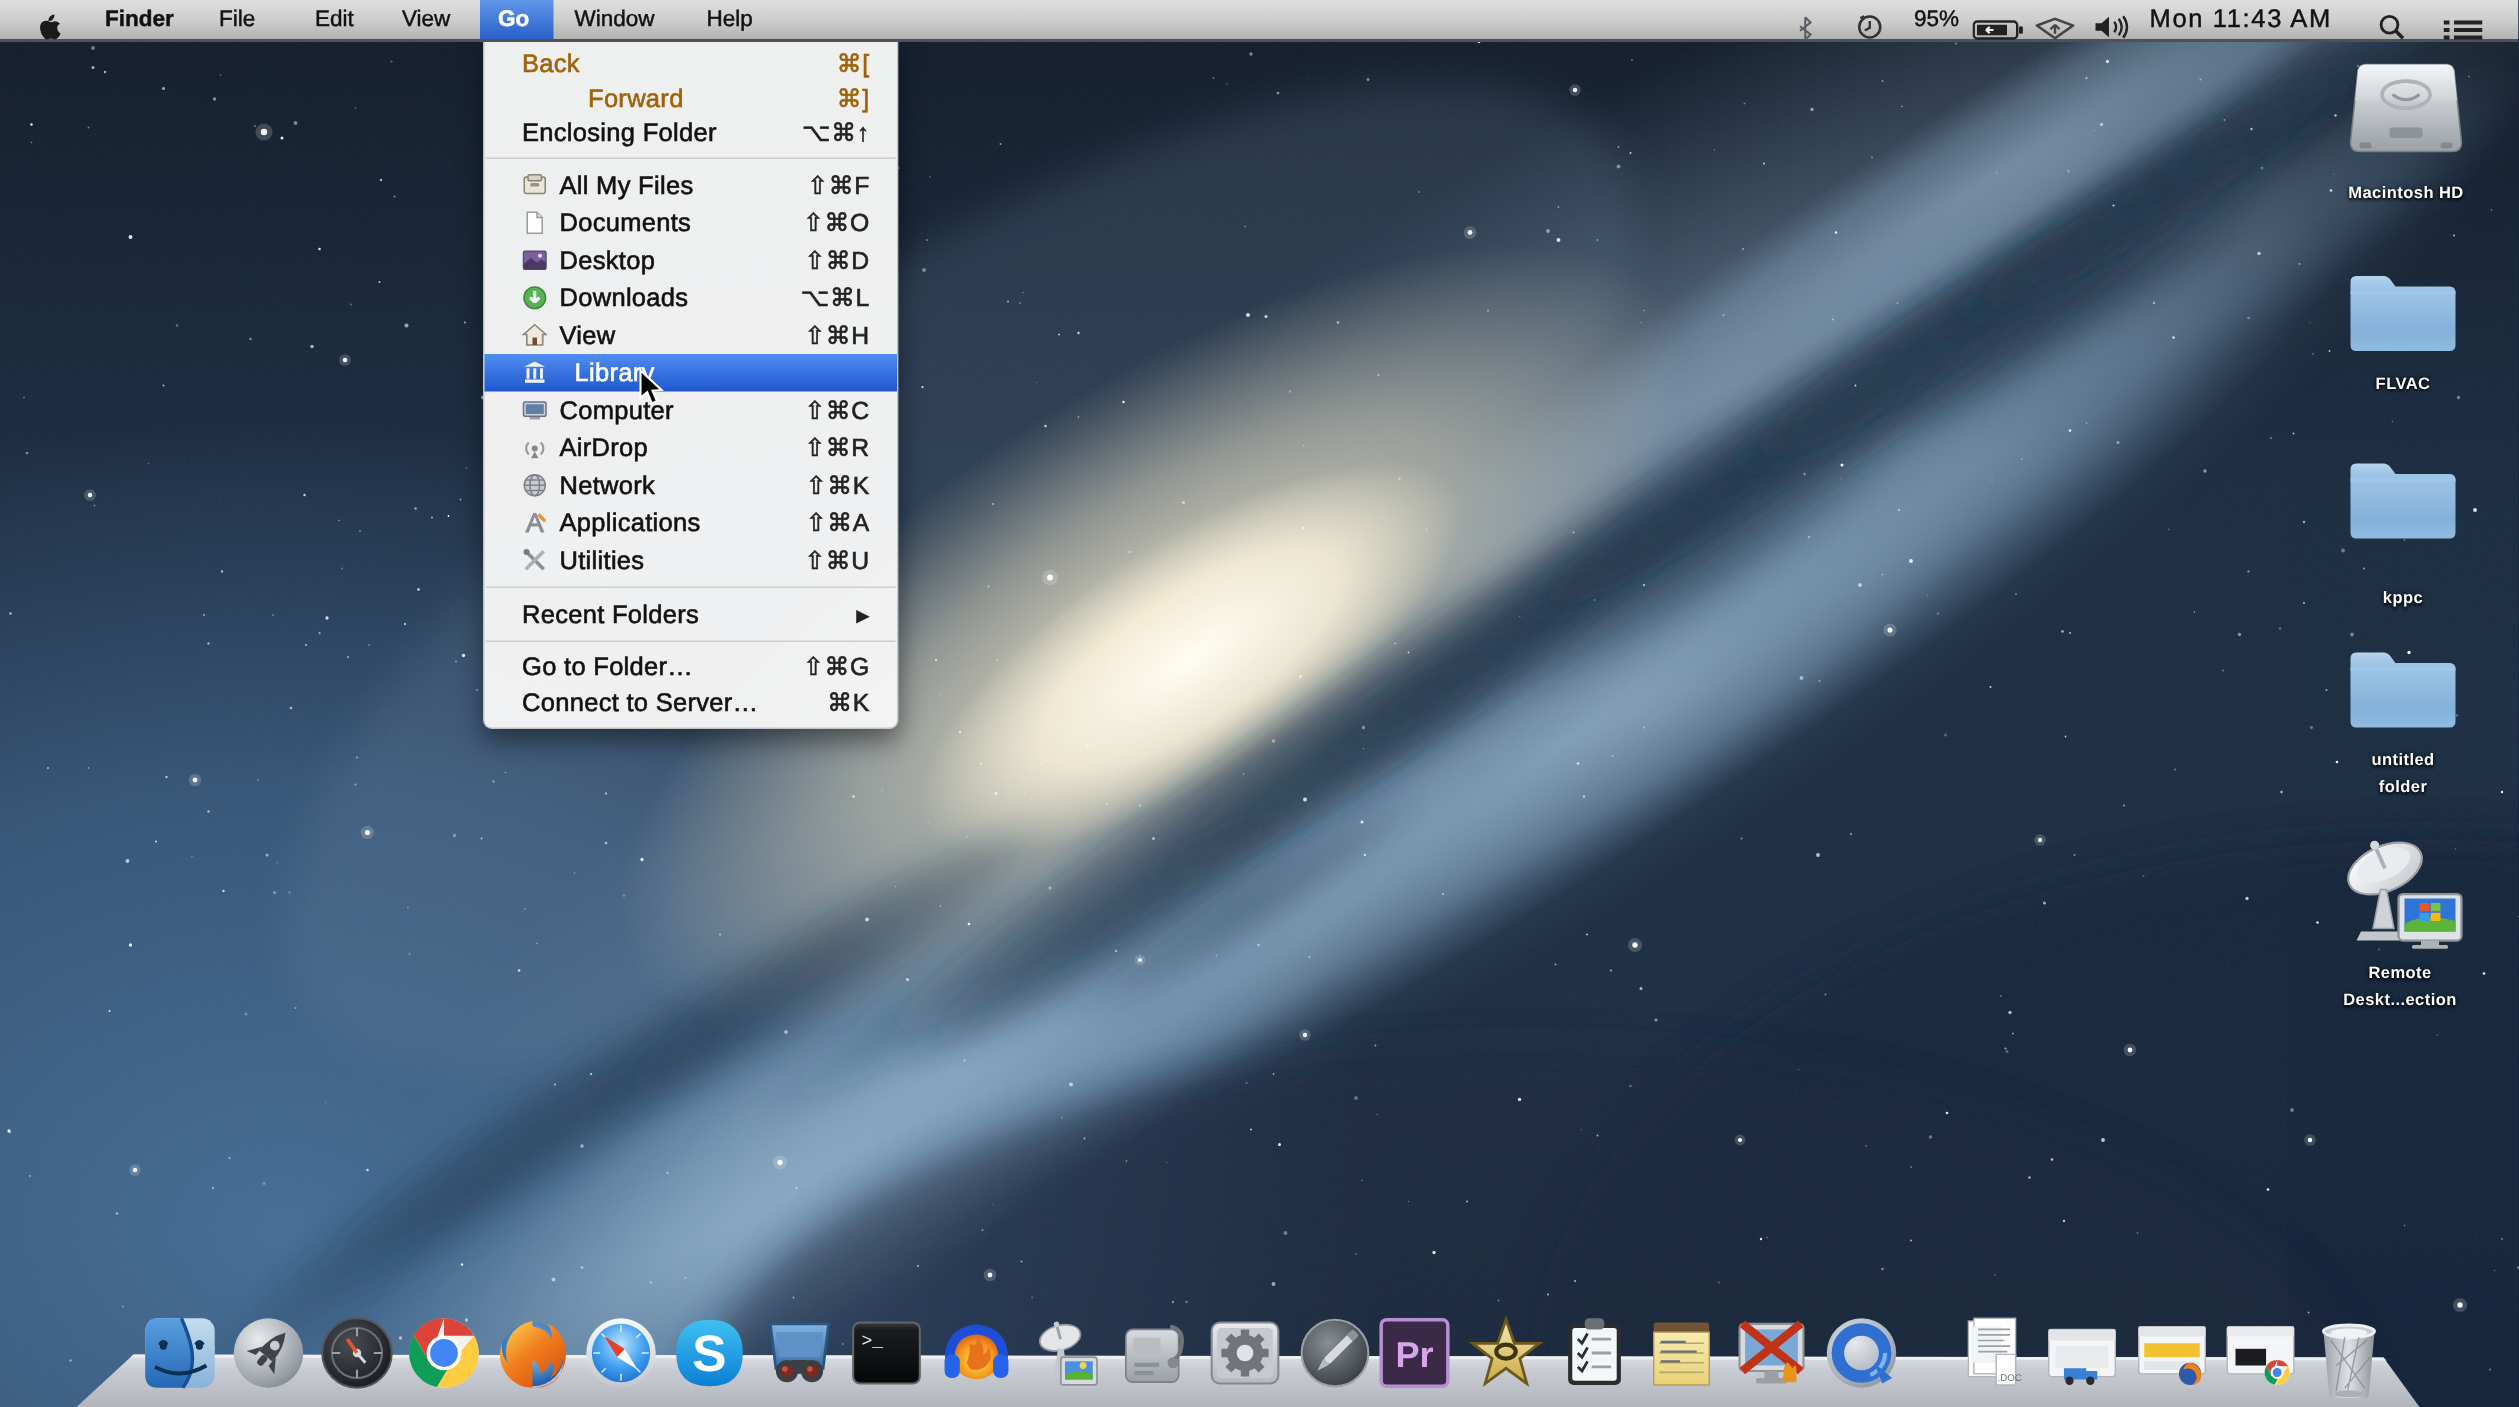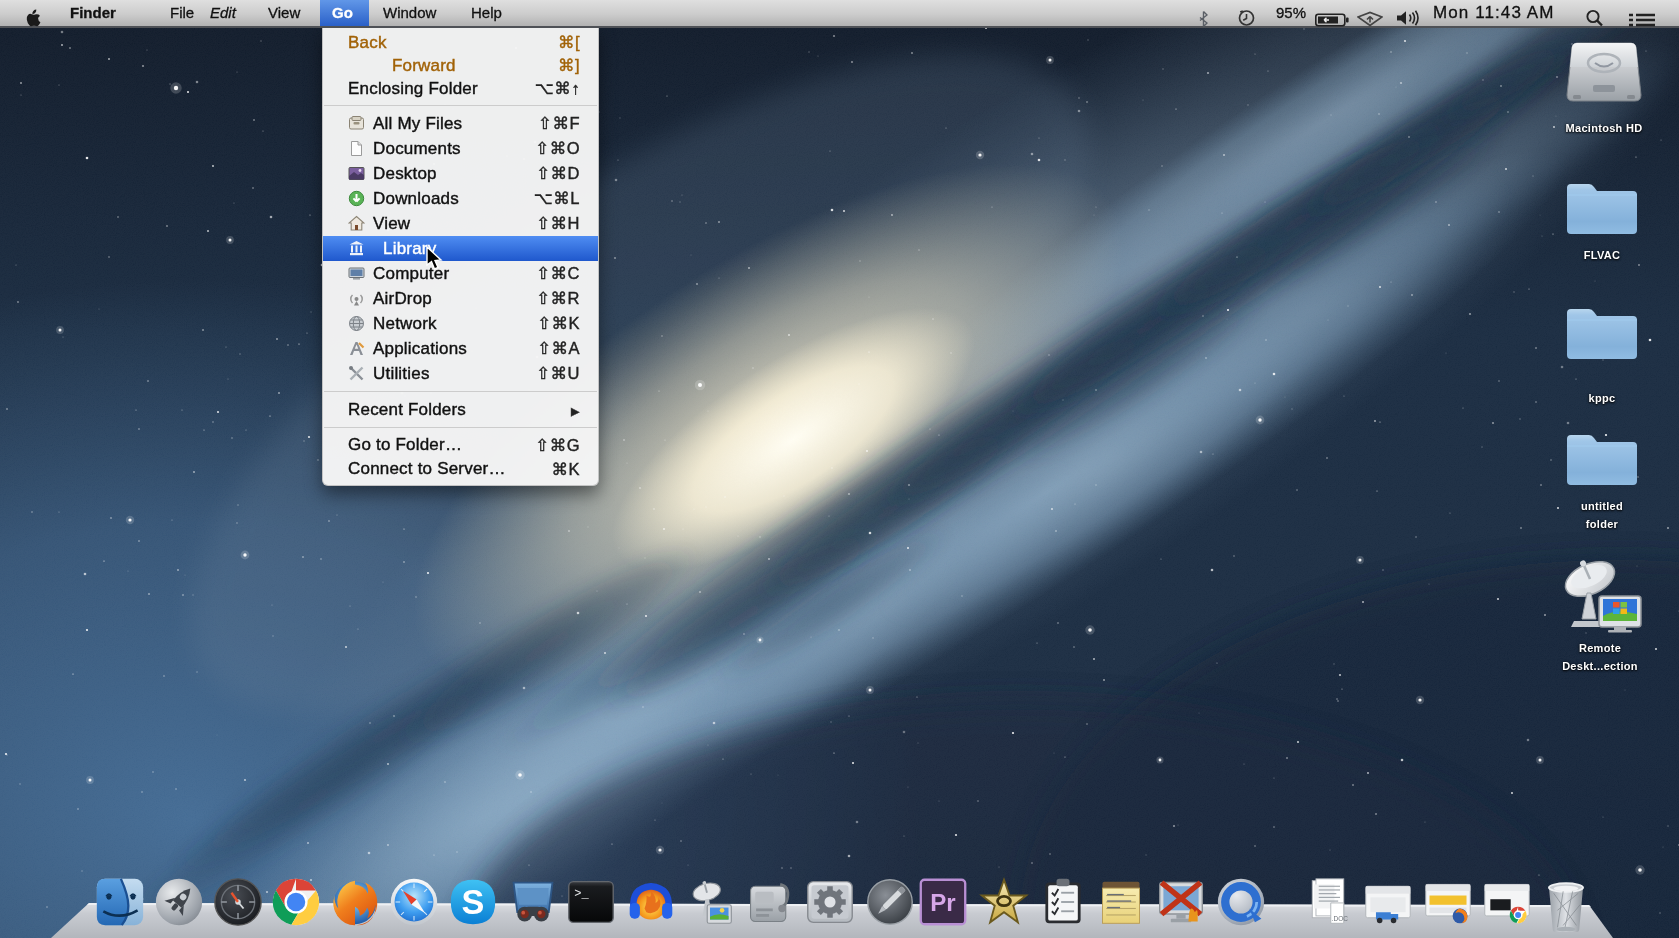--- a/index.html
+++ b/index.html
@@ -616,22 +616,22 @@
 <circle cx="760" cy="640" r="1.4" fill="#fff" opacity="0.95"></circle>
 <circle cx="760" cy="640" r="3.6" fill="#fff" opacity="0.18"></circle>
 </g>
 </svg>
     <div id="menubar">
 <div id="gohl"></div>
  <svg class="mi" style="left:25px;top:5px;" width="16" height="18" viewBox="0 0 16 18">
         <path d="M11.3 0.6 Q11.5 2.4 10.3 3.8 Q9.1 5.2 7.4 5.1 Q7.1 3.4 8.3 2 Q9.6 0.6 11.3 0.6 Z M13.1 9.5 Q13.2 12.1 15.4 13.3 Q14.6 15.2 13.6 16.2 Q12.5 17.5 11.2 17.1 Q10 16.7 9 16.7 Q8 16.7 6.8 17.1 Q5.5 17.6 4.4 16.2 Q2.2 13.8 1.8 10.6 Q1.4 7.5 3 5.9 Q4.2 4.7 5.9 4.9 Q7 5 8 5.5 Q9 6 9.8 5.6 Q11.8 4.7 13.5 5.6 Q14.3 6 14.9 6.9 Q13 8 13.1 9.5 Z" fill="#1a1a1a"></path>
       </svg>
  <span class="mi" style="left:70px;font-weight:bold;">Finder</span>
- <span class="mi" style="left:170px;">File</span>
- <span class="mi" style="left:210px;font-style:italic;">Edit</span>
+ <span class="mi" style="left:146px;">File</span>
+ <span class="mi" style="left:210px;">Edit</span>
  <span class="mi" style="left:268px;">View</span>
  <span class="mi" style="left:332px;color:#fff;font-weight:bold;z-index:31;">Go</span>
  <span class="mi" style="left:383px;">Window</span>
  <span class="mi" style="left:471px;">Help</span>
  <svg class="mi" style="left:1199px;top:6px;" width="9" height="15" viewBox="0 0 9 15">
         <path d="M4.5 0 L4.5 15 M4.5 0 L8 3.5 L1 9 M4.5 15 L8 11.5 L1 6" stroke="#5a5f66" stroke-width="1.4" fill="none"></path>
       </svg>
  <svg class="mi" style="left:1238px;top:5px;" width="17" height="17" viewBox="0 0 17 17">
         <circle cx="8.5" cy="8.5" r="7" fill="none" stroke="#333" stroke-width="1.7"></circle>
         <path d="M8.5 4.5 L8.5 9 L5.2 10.8" stroke="#333" stroke-width="1.6" fill="none"></path>

